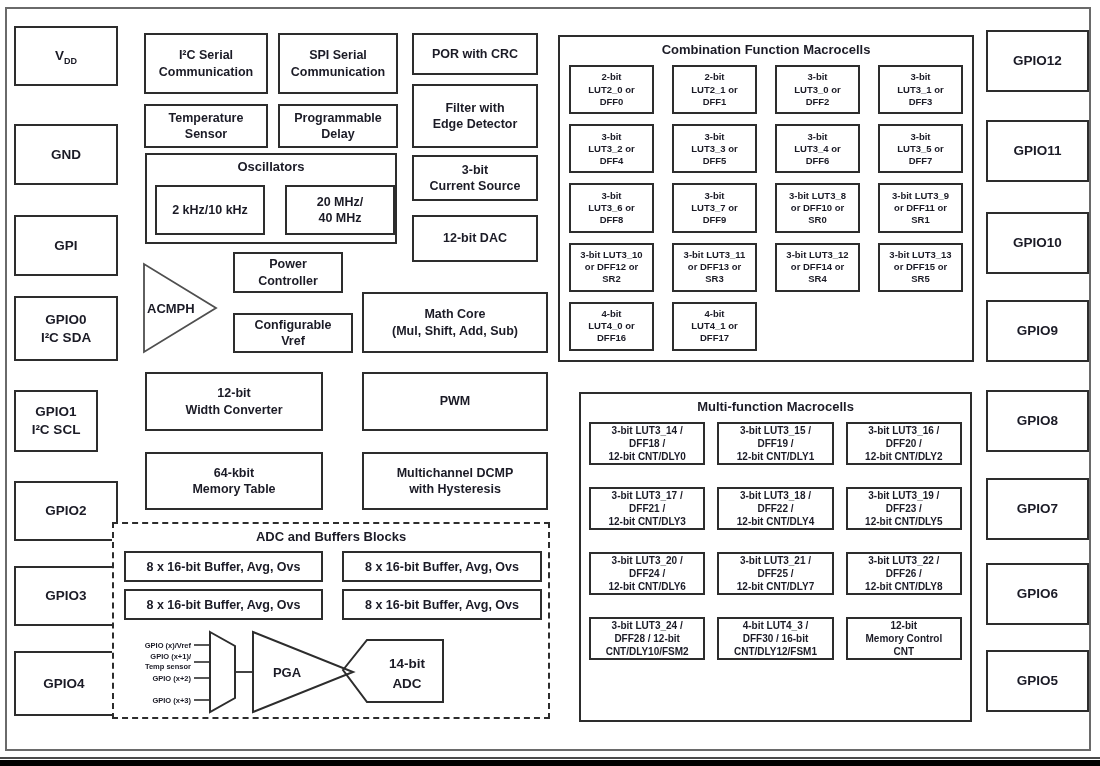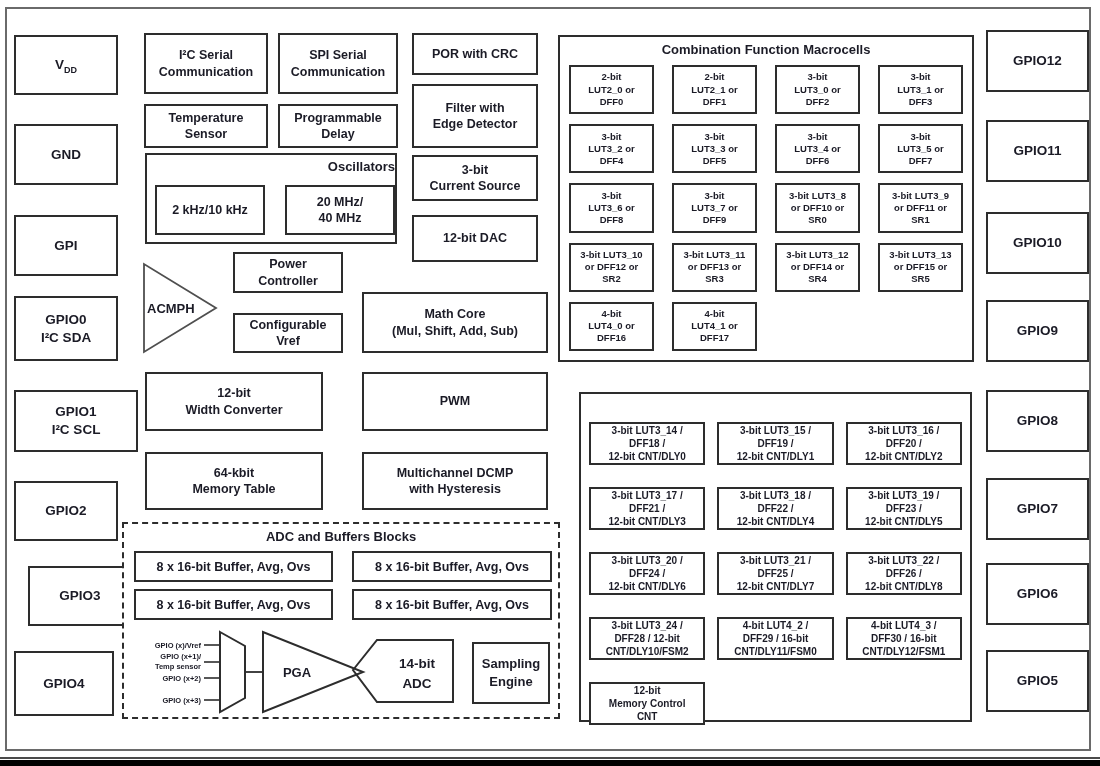--- a/index.html
+++ b/index.html
@@ -25,42 +25,42 @@
   .buf{font-size:12.5px;}
   .section{position:absolute;border:2px solid var(--border);background:#fff;box-sizing:border-box;}
   .section.dashed{border-style:dashed;}
   .sec-title{position:absolute;left:0;right:0;top:5px;text-align:center;font-weight:bold;font-size:13px;}
   .grid{position:absolute;display:grid;}
   .grid4{left:9px;right:9px;top:28px;bottom:9px;grid-template-columns:repeat(4,1fr);grid-template-rows:repeat(5,1fr);gap:10px 18px;}
   .grid3{left:8px;right:8px;top:28px;bottom:9px;grid-template-columns:repeat(3,1fr);grid-template-rows:repeat(5,1fr);gap:22px 12px;}
   .cell,.mcell{position:static;display:flex;}
   .cell{font-size:9.5px;line-height:1.28;}
   .mcell{font-size:10px;line-height:1.3;}
-  .osc-label{position:absolute;left:0;right:0;top:4px;text-align:right;font-weight:bold;font-size:13px;}
+  .osc-label{position:absolute;left:0;right:0;top:4px;text-align:center;font-weight:bold;font-size:13px;}
   svg text{font-family:"Liberation Sans",sans-serif;font-weight:bold;fill:var(--text);}
   .footer-line{position:absolute;left:0;width:1100px;}
 </style>
 </head>
 <body>
 
 <div class="page">
 
   <div class="frame"></div>
 
-  <div class="pin" style="left:14px;top:35px;width:104px;height:60px">
+  <div class="pin" style="left:14px;top:26px;width:104px;height:60px">
     <span><span>V</span><sub>DD</sub></span>
   </div>
   <div class="pin" style="left:14px;top:215px;width:104px;height:61px">GPI</div>
   <div class="pin" style="left:14px;top:124px;width:104px;height:61px">GND</div>
   <div class="pin" style="left:14px;top:296px;width:104px;height:65px">GPIO0
 I²C SDA</div>
-  <div class="pin" style="left:14px;top:390px;width:124px;height:62px">GPIO1
+  <div class="pin" style="left:14px;top:390px;width:84px;height:62px">GPIO1
 I²C SCL</div>
   <div class="pin" style="left:14px;top:481px;width:104px;height:60px">GPIO2</div>
-  <div class="pin" style="left:28px;top:566px;width:104px;height:60px">GPIO3</div>
+  <div class="pin" style="left:14px;top:566px;width:104px;height:60px">GPIO3</div>
   <div class="pin" style="left:14px;top:651px;width:100px;height:65px">GPIO4</div>
 
   <div class="pin" style="left:986px;top:30px;width:103px;height:62px">GPIO12</div>
   <div class="pin" style="left:986px;top:120px;width:103px;height:62px">GPIO11</div>
   <div class="pin" style="left:986px;top:212px;width:103px;height:62px">GPIO10</div>
   <div class="pin" style="left:986px;top:300px;width:103px;height:62px">GPIO9</div>
   <div class="pin" style="left:986px;top:390px;width:103px;height:62px">GPIO8</div>
   <div class="pin" style="left:986px;top:478px;width:103px;height:62px">GPIO7</div>
   <div class="pin" style="left:986px;top:563px;width:103px;height:62px">GPIO6</div>
   <div class="pin" style="left:986px;top:650px;width:103px;height:62px">GPIO5</div>
@@ -88,34 +88,34 @@
 Current Source</div>
   <div class="blk" style="left:412px;top:215px;width:126px;height:47px">12-bit DAC</div>
 
   <svg style="position:absolute;left:141px;top:261px" width="78" height="94">
     <polygon points="3,3 3,91 75,47" fill="none" stroke="#4f4f4f" stroke-width="1.8"></polygon>
     <text x="6" y="52" font-size="13">ACMPH</text>
   </svg>
 
   <div class="blk" style="left:233px;top:252px;width:110px;height:41px">Power
 Controller</div>
-  <div class="blk" style="left:233px;top:313px;width:110px;height:40px">Configurable
+  <div class="blk" style="left:233px;top:313px;width:120px;height:40px">Configurable
 Vref</div>
   <div class="blk" style="left:362px;top:292px;width:186px;height:61px">Math Core
 (Mul, Shift, Add, Sub)</div>
 
   <div class="blk" style="left:145px;top:372px;width:178px;height:59px">12-bit
 Width Converter</div>
   <div class="blk" style="left:362px;top:372px;width:186px;height:59px">PWM</div>
   <div class="blk" style="left:145px;top:452px;width:178px;height:58px">64-kbit
 Memory Table</div>
   <div class="blk" style="left:362px;top:452px;width:186px;height:58px">Multichannel DCMP
 with Hysteresis</div>
 
-  <div class="section dashed" style="left:122px;top:522px;width:438px;height:197px">
+  <div class="section dashed" style="left:112px;top:522px;width:438px;height:197px">
     <div class="sec-title">ADC and Buffers Blocks</div>
     <div class="buf" style="left:10px;top:27px;width:199px;height:31px">8 x 16-bit Buffer, Avg, Ovs</div>
     <div class="buf" style="left:228px;top:27px;width:200px;height:31px">8 x 16-bit Buffer, Avg, Ovs</div>
     <div class="buf" style="left:10px;top:65px;width:199px;height:31px">8 x 16-bit Buffer, Avg, Ovs</div>
     <div class="buf" style="left:228px;top:65px;width:200px;height:31px">8 x 16-bit Buffer, Avg, Ovs</div>
 
     <svg style="position:absolute;left:1px;top:104px" width="348" height="88">
       <text x="76" y="20" font-size="7.5" text-anchor="end">GPIO (x)/Vref</text>
       <text x="76" y="31" font-size="7.5" text-anchor="end">GPIO (x+1)/</text>
       <text x="76" y="41" font-size="7.5" text-anchor="end">Temp sensor</text>
@@ -127,22 +127,20 @@
       <line x1="79" y1="72" x2="95" y2="72" stroke="#2d2d2d" stroke-width="1.6"></line>
       <polygon points="95,4 120,18 120,70 95,84" fill="none" stroke="#2d2d2d" stroke-width="2"></polygon>
       <line x1="120" y1="44" x2="138" y2="44" stroke="#2d2d2d" stroke-width="1.8"></line>
       <polygon points="228,42 252,12 328,12 328,74 252,74" fill="none" stroke="#2d2d2d" stroke-width="2"></polygon>
       <polygon points="138,4 138,84 238,44" fill="none" stroke="#2d2d2d" stroke-width="2"></polygon>
       <text x="172" y="49" font-size="13" text-anchor="middle">PGA</text>
       <text x="292" y="40" font-size="13.5" text-anchor="middle">14-bit</text>
       <text x="292" y="60" font-size="13.5" text-anchor="middle">ADC</text>
     </svg>
 
-    <div class="buf" style="left:348px;top:118px;width:78px;height:62px;font-size:13px;line-height:1.35">Sampling
-Engine</div>
   </div>
 
   <div class="section" style="left:558px;top:35px;width:416px;height:327px">
     <div class="sec-title">Combination Function Macrocells</div>
     <div class="grid grid4">
       <div class="cell">2-bit
 LUT2_0 or
 DFF0</div>
       <div class="cell">2-bit
 LUT2_1 or
@@ -192,20 +190,21 @@
       <div class="cell">4-bit
 LUT4_0 or
 DFF16</div>
       <div class="cell">4-bit
 LUT4_1 or
 DFF17</div>
     </div>
   </div>
 
   <div class="section" style="left:579px;top:392px;width:393px;height:330px">
+    <div class="sec-title">Multi-function Macrocells</div>
     <div class="grid grid3">
       <div class="mcell">3-bit LUT3_14 /
 DFF18 /
 12-bit CNT/DLY0</div>
       <div class="mcell">3-bit LUT3_15 /
 DFF19 /
 12-bit CNT/DLY1</div>
       <div class="mcell">3-bit LUT3_16 /
 DFF20 /
 12-bit CNT/DLY2</div>
@@ -223,23 +222,20 @@
 12-bit CNT/DLY6</div>
       <div class="mcell">3-bit LUT3_21 /
 DFF25 /
 12-bit CNT/DLY7</div>
       <div class="mcell">3-bit LUT3_22 /
 DFF26 /
 12-bit CNT/DLY8</div>
       <div class="mcell">3-bit LUT3_24 /
 DFF28 / 12-bit
 CNT/DLY10/FSM2</div>
-      <div class="mcell">4-bit LUT4_2 /
-DFF29 / 16-bit
-CNT/DLY11/FSM0</div>
       <div class="mcell">4-bit LUT4_3 /
 DFF30 / 16-bit
 CNT/DLY12/FSM1</div>
       <div class="mcell">12-bit
 Memory Control
 CNT</div>
     </div>
   </div>
 
   <div class="footer-line" style="top:757px;height:2px;background:#4a4a4a"></div>

